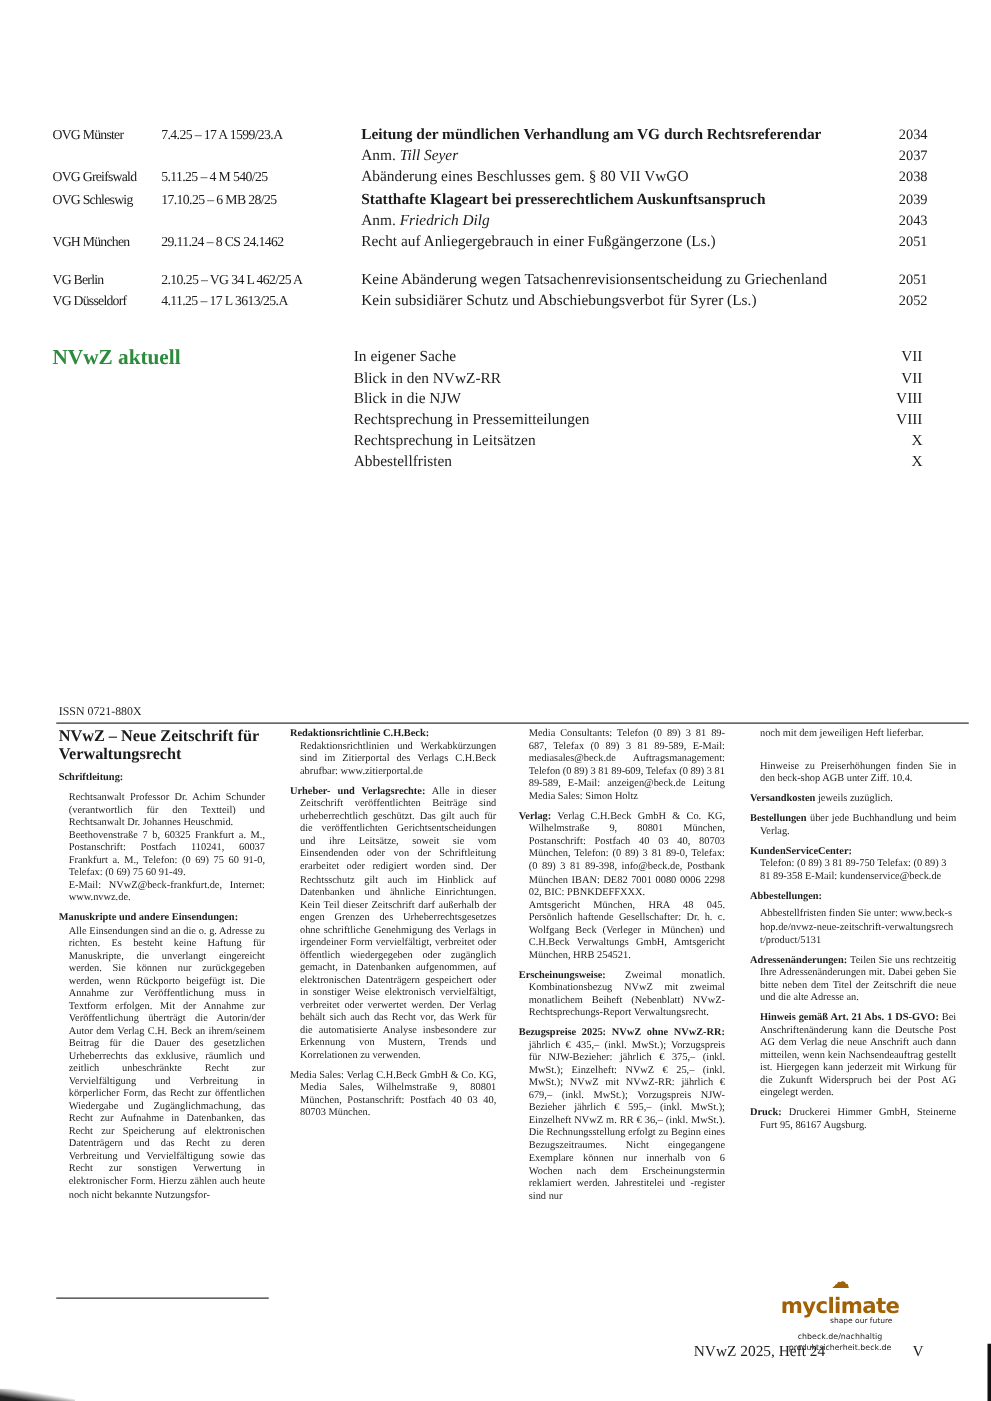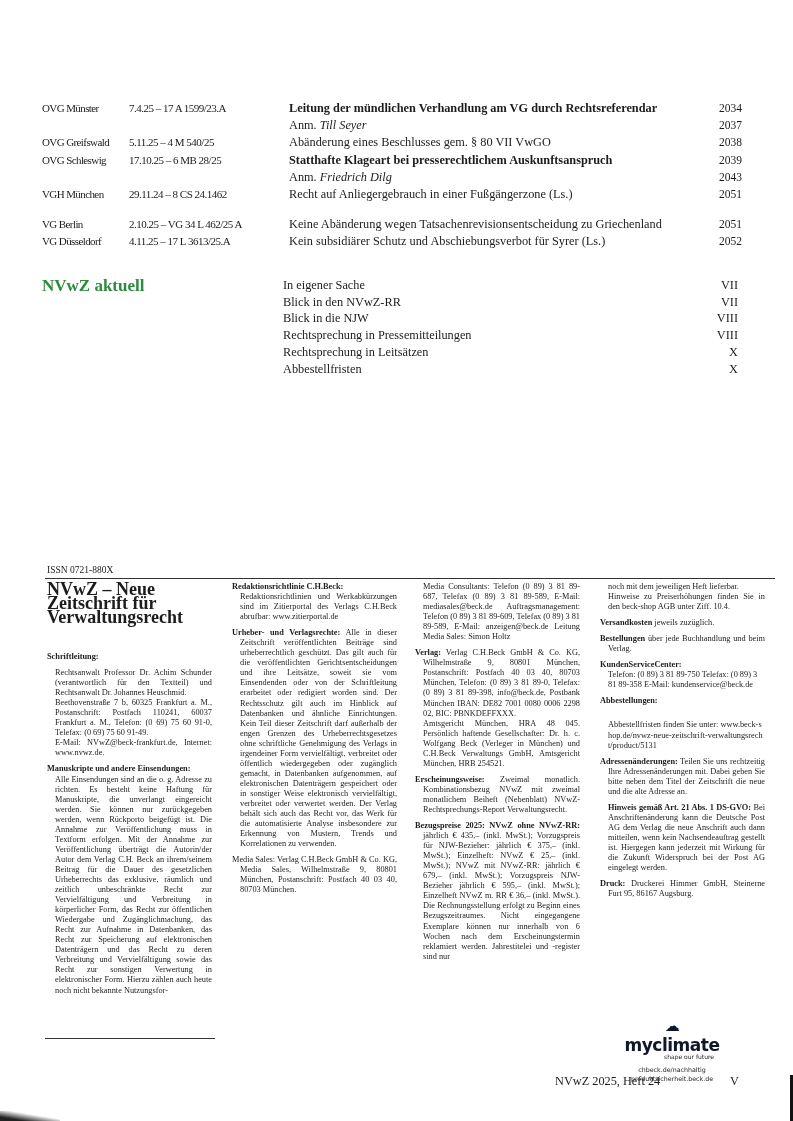--- a/index.html
+++ b/index.html
@@ -16,23 +16,23 @@
   .aktuell { position:absolute; left:42px; top:276px; font-size:17px; font-weight:bold; color:#2e8b3e; }
   .akt-list { position:absolute; left:283px; top:277px; width:455px; }
   .akt-row { display:flex; justify-content:space-between; height:16.8px; font-size:12.3px;align-items:center; }
   .issn { position:absolute; left:47px; top:565px; font-size:9.5px; }
   .rule { position:absolute; height:1px; background:#333; }
   .col { position:absolute; top:582px; width:165px; font-size:8.3px; line-height:10.05px; text-align:justify; }
   .col p { margin:0 0 6px 0; }
   .col .h { font-weight:bold; }
   .col .ind { padding-left:8px; text-indent:-8px; }
   .col .blk { padding-left:8px; }
-  .mag-title { font-size:18px; font-weight:bold; line-height:14px; margin-bottom:28px; text-align:left; }
+  .mag-title { font-size:13px; font-weight:bold; line-height:14px; margin-bottom:7px; text-align:left; }
   .logo { position:absolute; left:622px; top:1015px; width:100px; text-align:center; }
-  .logo .brand { font-family:"DejaVu Sans", sans-serif; font-weight:bold; font-size:17px; color:#0f172a; letter-spacing:-0.5px; }
+  .logo .brand { font-family:"DejaVu Sans", sans-serif; font-weight:bold; font-size:17px; color:#a16207; letter-spacing:-0.5px; }
   .logo .tag { font-family:"DejaVu Sans", sans-serif; font-size:6px; text-align:right; padding-right:8px; margin-top:-2px; }
   .logo .links { font-family:"DejaVu Sans", sans-serif; font-size:6.3px; line-height:8.5px; margin-top:6px; }
   .footer { position:absolute; top:1074px; left:555px; font-size:12.3px; }
   .footer .pg { position:absolute; left:175px; top:0; }
   .edge-r { position:absolute; right:0; top:1075px; width:3px; height:46px; background:#111; }
   .edge-bl { position:absolute; left:0; bottom:0; width:60px; height:10px; background:linear-gradient(to top right, #222 20%, transparent 60%); }
 </style>
 </head>
 <body>
 
@@ -140,27 +140,27 @@
 
 <div class="col" style="left:415px;">
   <p class="blk">Media Consultants: Telefon (0 89) 3 81 89-687, Telefax (0 89) 3 81 89-589, E-Mail: mediasales@beck.de Auftragsmanagement: Telefon (0 89) 3 81 89-609, Telefax (0 89) 3 81 89-589, E-Mail: anzeigen@beck.de Leitung Media Sales: Simon Holtz</p>
   <p class="ind" style="margin-bottom:0"><span class="h">Verlag:</span> <span>Verlag C.H.Beck GmbH &amp; Co. KG, Wilhelmstraße 9, 80801 München, Postanschrift: Postfach 40 03 40, 80703 München, Telefon: (0 89) 3 81 89-0, Telefax: (0 89) 3 81 89-398, info@beck.de, Postbank München IBAN: DE82 7001 0080 0006 2298 02, BIC: PBNKDEFFXXX.</span></p>
   <p class="blk">Amtsgericht München, HRA 48 045. Persönlich haftende Gesellschafter: Dr. h. c. Wolfgang Beck (Verleger in München) und C.H.Beck Verwaltungs GmbH, Amtsgericht München, HRB 254521.</p>
   <p class="ind"><span class="h">Erscheinungsweise:</span> <span>Zweimal monatlich. Kombinationsbezug NVwZ mit zweimal monatlichem Beiheft (Nebenblatt) NVwZ-Rechtsprechungs-Report Verwaltungsrecht.</span></p>
   <p class="ind"><span class="h">Bezugspreise 2025: NVwZ ohne NVwZ-RR:</span> <span>jährlich € 435,– (inkl. MwSt.); Vorzugspreis für NJW-Bezieher: jährlich € 375,– (inkl. MwSt.); Einzelheft: NVwZ € 25,– (inkl. MwSt.); NVwZ mit NVwZ-RR: jährlich € 679,– (inkl. MwSt.); Vorzugspreis NJW-Bezieher jährlich € 595,– (inkl. MwSt.); Einzelheft NVwZ m. RR € 36,– (inkl. MwSt.). Die Rechnungsstellung erfolgt zu Beginn eines Bezugszeitraumes. Nicht eingegangene Exemplare können nur innerhalb von 6 Wochen nach dem Erscheinungstermin reklamiert werden. Jahrestitelei und -register sind nur</span></p>
 </div>
 
 <div class="col" style="left:600px;">
-  <p class="blk" style="margin-bottom:0">noch mit dem jeweiligen Heft lieferbar.</p>
+  <p class="blk" style="margin-bottom:16px">noch mit dem jeweiligen Heft lieferbar.</p>
   <p class="blk">Hinweise zu Preiserhöhungen finden Sie in den beck-shop AGB unter Ziff. 10.4.</p>
   <p class="ind"><span class="h">Versandkosten</span> <span>jeweils zuzüglich.</span></p>
   <p class="ind"><span class="h">Bestellungen</span> <span>über jede Buchhandlung und beim Verlag.</span></p>
   <p class="h" style="margin-bottom:0">KundenServiceCenter:</p>
   <p class="blk" style="text-align:left">Telefon: (0 89) 3 81 89-750 Telefax: (0 89) 3 81 89-358 E-Mail: kundenservice@beck.de</p>
-  <p class="h" style="margin-bottom:14px">Abbestellungen:</p>
+  <p class="h" style="margin-bottom:4px">Abbestellungen:</p>
   <p class="blk" style="text-align:left;word-break:break-all">Abbestellfristen finden Sie unter: www.beck-shop.de/nvwz-neue-zeitschrift-verwaltungsrecht/product/5131</p>
   <p class="ind"><span class="h">Adressenänderungen:</span> <span>Teilen Sie uns rechtzeitig Ihre Adressenänderungen mit. Dabei geben Sie bitte neben dem Titel der Zeitschrift die neue und die alte Adresse an.</span></p>
   <p class="blk"><span class="h">Hinweis gemäß Art. 21 Abs. 1 DS-GVO:</span> <span>Bei Anschriftenänderung kann die Deutsche Post AG dem Verlag die neue Anschrift auch dann mitteilen, wenn kein Nachsendeauftrag gestellt ist. Hiergegen kann jederzeit mit Wirkung für die Zukunft Widerspruch bei der Post AG eingelegt werden.</span></p>
   <p class="ind"><span class="h">Druck:</span> <span>Druckerei Himmer GmbH, Steinerne Furt 95, 86167 Augsburg.</span></p>
 </div>
 
 <div class="logo">
   <div class="brand"><span style="font-weight:normal;font-size:15px;">☁</span><span>myclimate</span></div>
   <div class="tag">shape our future</div>
   <div class="links">

